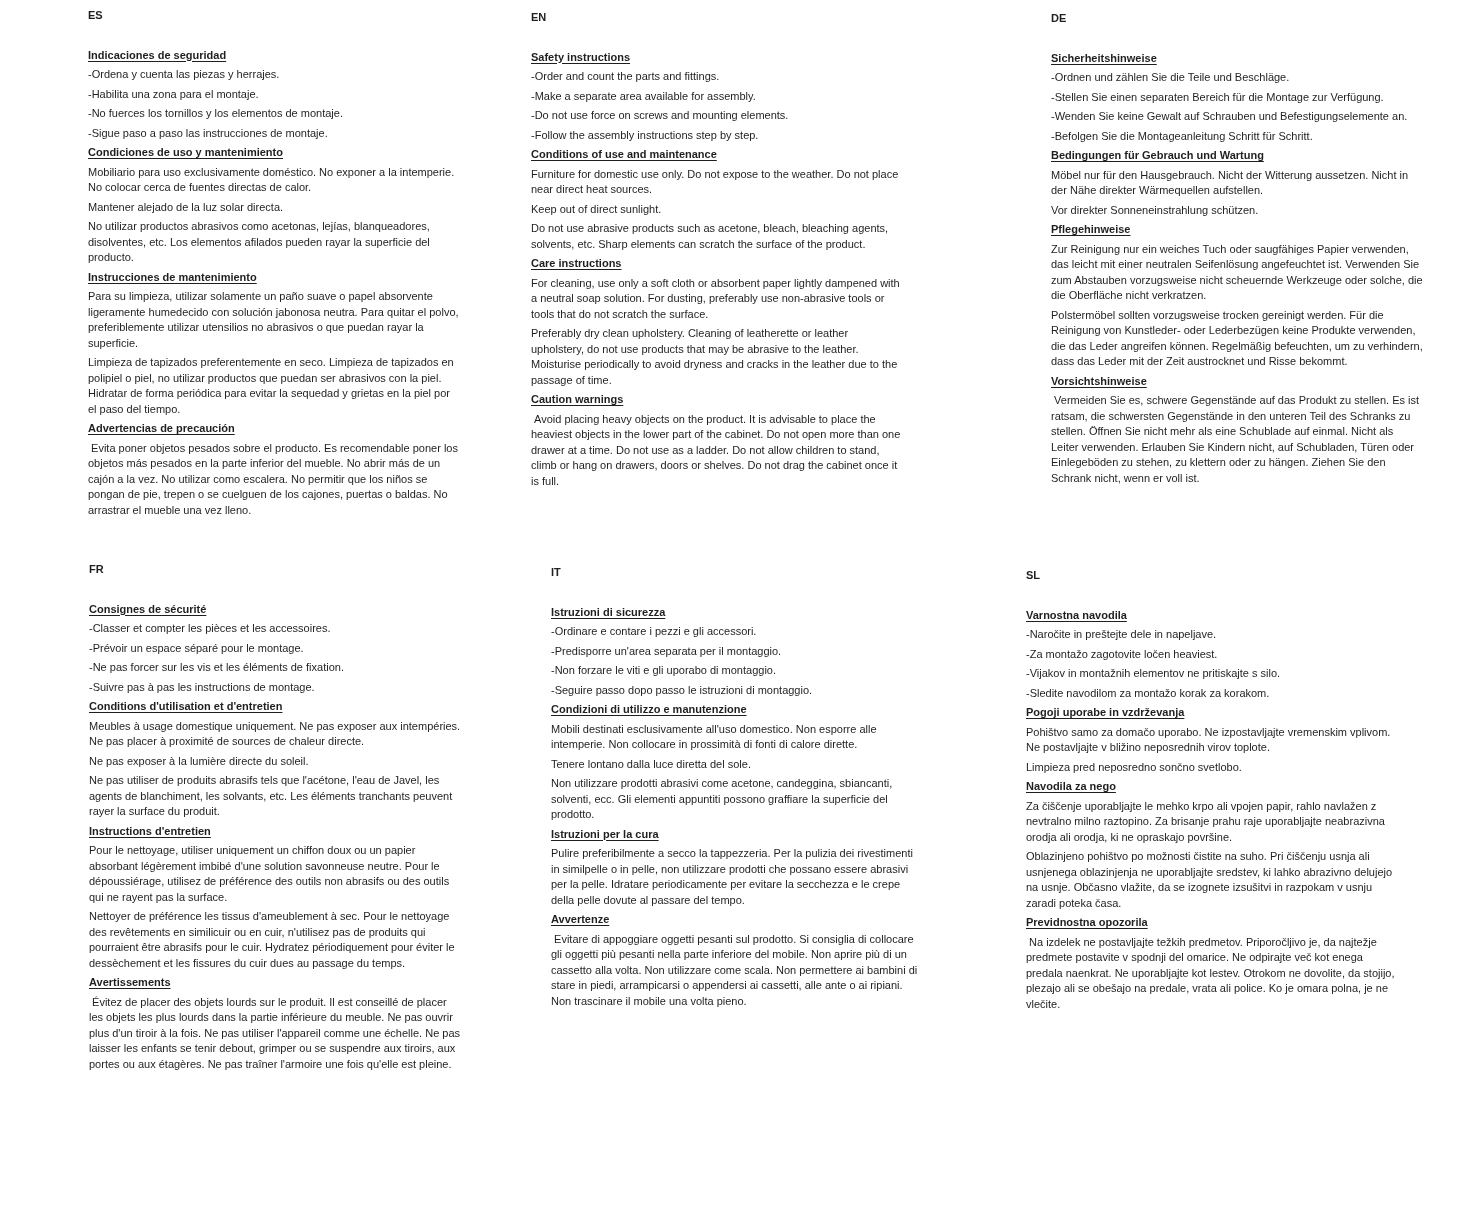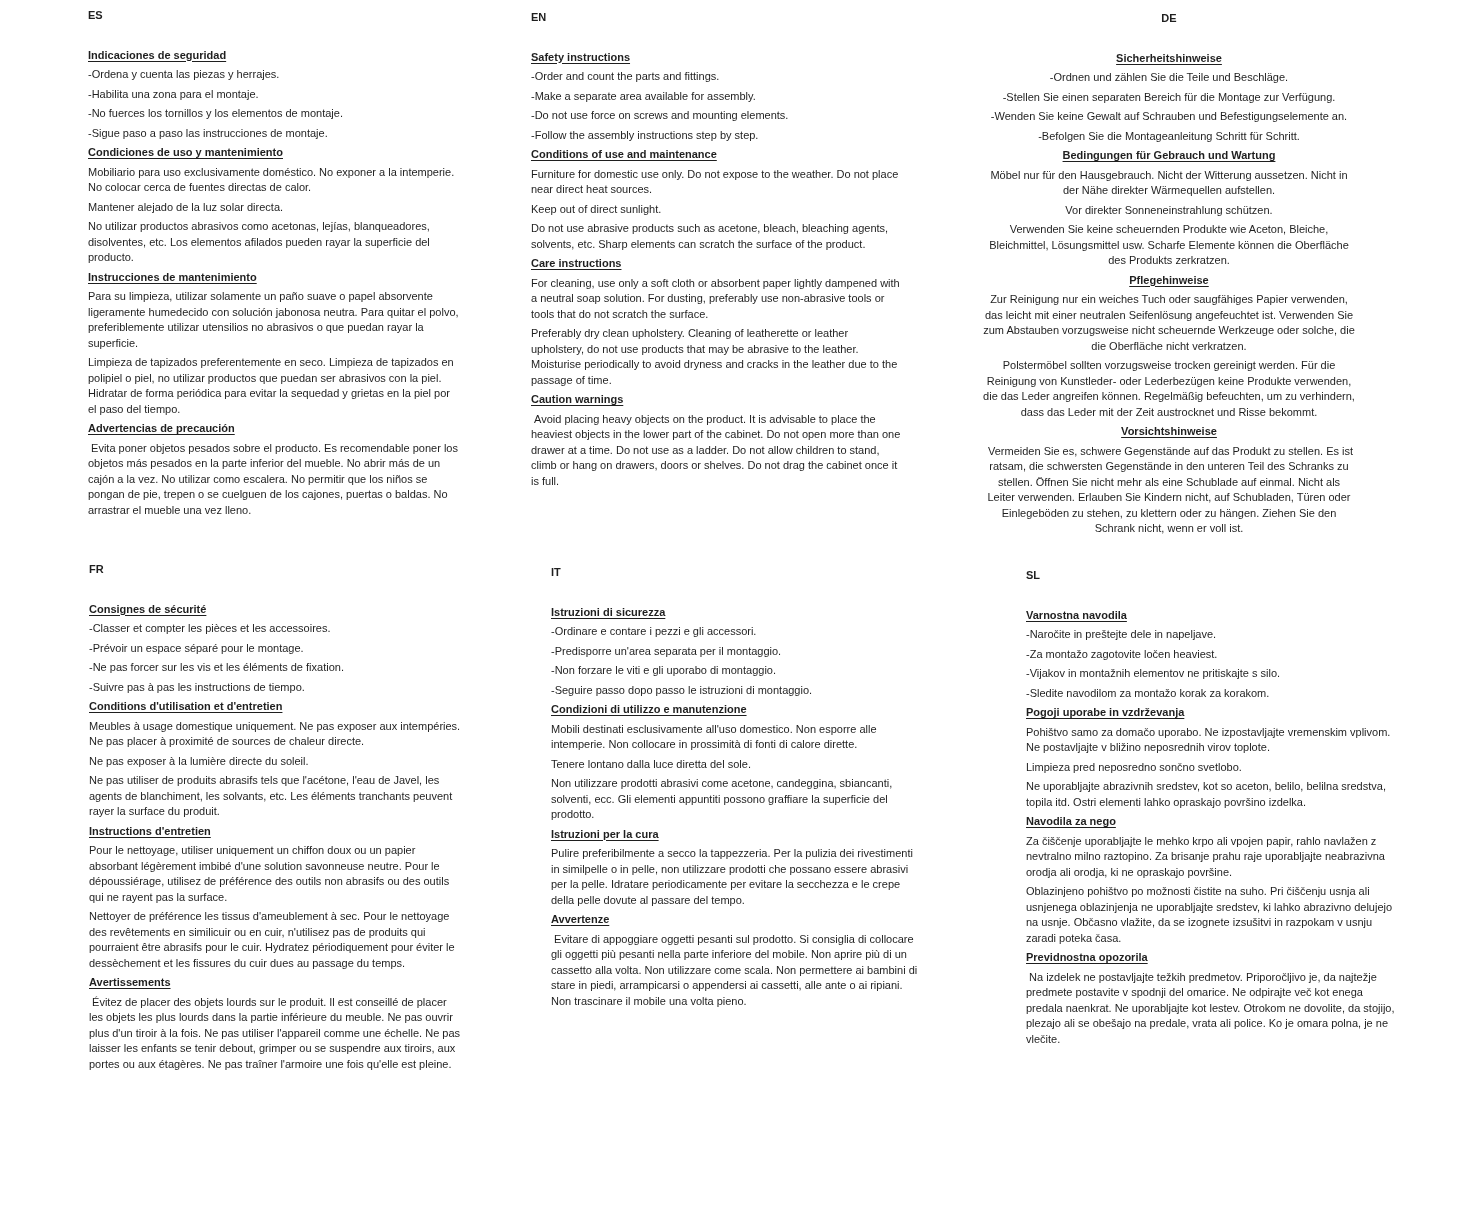--- a/index.html
+++ b/index.html
@@ -17,21 +17,21 @@
   }
   .lang-block {
     position: absolute;
     width: 372px;
     font-size: 11px;
     line-height: 15.5px;
     text-align: left;
   }
   .pos-es { left: 88px;  top: 8px;   }
   .pos-en { left: 531px; top: 10px;  }
-  .pos-de { left: 983px;top: 11px; text-align: center;  }
+  .pos-de { left: 1051px;top: 11px;  }
   .pos-fr { left: 89px;  top: 562px; }
   .pos-it { left: 539px; top: 565px; margin-left: 12px; }
   .pos-sl { left: 1026px;top: 568px; }
   .lang-code {
     font-weight: 700;
     margin: 0 0 24px 0;
   }
   .sec-heading {
     font-weight: 700;
     text-decoration: underline;
@@ -91,37 +91,36 @@
     <div class="lang-code">DE</div>
     <div class="sections">
         <div class="sec-heading">Sicherheitshinweise</div>
         <div class="para">-Ordnen und zählen Sie die Teile und Beschläge.</div>
         <div class="para">-Stellen Sie einen separaten Bereich für die Montage zur Verfügung.</div>
         <div class="para">-Wenden Sie keine Gewalt auf Schrauben und Befestigungselemente an.</div>
         <div class="para">-Befolgen Sie die Montageanleitung Schritt für Schritt.</div>
         <div class="sec-heading">Bedingungen für Gebrauch und Wartung</div>
         <div class="para">Möbel nur für den Hausgebrauch. Nicht der Witterung aussetzen. Nicht in der Nähe direkter Wärmequellen aufstellen.</div>
         <div class="para">Vor direkter Sonneneinstrahlung schützen.</div>
-        <div class="para">Verwenden Sie keine scheuernden Produkte wie Aceton, Bleiche, Bleichmittel, Lösungsmittel usw. Scharfe Elemente können die Oberfläche des Produkts zerkratzen.</div>
         <div class="sec-heading">Pflegehinweise</div>
         <div class="para">Zur Reinigung nur ein weiches Tuch oder saugfähiges Papier verwenden, das leicht mit einer neutralen Seifenlösung angefeuchtet ist. Verwenden Sie zum Abstauben vorzugsweise nicht scheuernde Werkzeuge oder solche, die die Oberfläche nicht verkratzen.</div>
         <div class="para">Polstermöbel sollten vorzugsweise trocken gereinigt werden. Für die Reinigung von Kunstleder- oder Lederbezügen keine Produkte verwenden, die das Leder angreifen können. Regelmäßig befeuchten, um zu verhindern, dass das Leder mit der Zeit austrocknet und Risse bekommt.</div>
         <div class="sec-heading">Vorsichtshinweise</div>
         <div class="para"> Vermeiden Sie es, schwere Gegenstände auf das Produkt zu stellen. Es ist ratsam, die schwersten Gegenstände in den unteren Teil des Schranks zu stellen. Öffnen Sie nicht mehr als eine Schublade auf einmal. Nicht als Leiter verwenden. Erlauben Sie Kindern nicht, auf Schubladen, Türen oder Einlegeböden zu stehen, zu klettern oder zu hängen. Ziehen Sie den Schrank nicht, wenn er voll ist.</div>
       </div>
   </section>
 
   <section class="lang-block pos-fr">
     <div class="lang-code">FR</div>
     <div class="sections">
         <div class="sec-heading">Consignes de sécurité</div>
         <div class="para">-Classer et compter les pièces et les accessoires.</div>
         <div class="para">-Prévoir un espace séparé pour le montage.</div>
         <div class="para">-Ne pas forcer sur les vis et les éléments de fixation.</div>
-        <div class="para">-Suivre pas à pas les instructions de tiempo.</div>
+        <div class="para">-Suivre pas à pas les instructions de montage.</div>
         <div class="sec-heading">Conditions d'utilisation et d'entretien</div>
         <div class="para">Meubles à usage domestique uniquement. Ne pas exposer aux intempéries. Ne pas placer à proximité de sources de chaleur directe.</div>
         <div class="para">Ne pas exposer à la lumière directe du soleil.</div>
         <div class="para">Ne pas utiliser de produits abrasifs tels que l'acétone, l'eau de Javel, les agents de blanchiment, les solvants, etc. Les éléments tranchants peuvent rayer la surface du produit.</div>
         <div class="sec-heading">Instructions d'entretien</div>
         <div class="para">Pour le nettoyage, utiliser uniquement un chiffon doux ou un papier absorbant légèrement imbibé d'une solution savonneuse neutre. Pour le dépoussiérage, utilisez de préférence des outils non abrasifs ou des outils qui ne rayent pas la surface.</div>
         <div class="para">Nettoyer de préférence les tissus d'ameublement à sec. Pour le nettoyage des revêtements en similicuir ou en cuir, n'utilisez pas de produits qui pourraient être abrasifs pour le cuir. Hydratez périodiquement pour éviter le dessèchement et les fissures du cuir dues au passage du temps.</div>
         <div class="sec-heading">Avertissements</div>
         <div class="para"> Évitez de placer des objets lourds sur le produit. Il est conseillé de placer les objets les plus lourds dans la partie inférieure du meuble. Ne pas ouvrir plus d'un tiroir à la fois. Ne pas utiliser l'appareil comme une échelle. Ne pas laisser les enfants se tenir debout, grimper ou se suspendre aux tiroirs, aux portes ou aux étagères. Ne pas traîner l'armoire une fois qu'elle est pleine.</div>
       </div>
@@ -150,21 +149,20 @@
     <div class="lang-code">SL</div>
     <div class="sections">
         <div class="sec-heading">Varnostna navodila</div>
         <div class="para">-Naročite in preštejte dele in napeljave.</div>
         <div class="para">-Za montažo zagotovite ločen heaviest.</div>
         <div class="para">-Vijakov in montažnih elementov ne pritiskajte s silo.</div>
         <div class="para">-Sledite navodilom za montažo korak za korakom.</div>
         <div class="sec-heading">Pogoji uporabe in vzdrževanja</div>
         <div class="para">Pohištvo samo za domačo uporabo. Ne izpostavljajte vremenskim vplivom. Ne postavljajte v bližino neposrednih virov toplote.</div>
         <div class="para">Limpieza pred neposredno sončno svetlobo.</div>
-        <div class="para">Ne uporabljajte abrazivnih sredstev, kot so aceton, belilo, belilna sredstva, topila itd. Ostri elementi lahko opraskajo površino izdelka.</div>
         <div class="sec-heading">Navodila za nego</div>
         <div class="para">Za čiščenje uporabljajte le mehko krpo ali vpojen papir, rahlo navlažen z nevtralno milno raztopino. Za brisanje prahu raje uporabljajte neabrazivna orodja ali orodja, ki ne opraskajo površine.</div>
         <div class="para">Oblazinjeno pohištvo po možnosti čistite na suho. Pri čiščenju usnja ali usnjenega oblazinjenja ne uporabljajte sredstev, ki lahko abrazivno delujejo na usnje. Občasno vlažite, da se izognete izsušitvi in razpokam v usnju zaradi poteka časa.</div>
         <div class="sec-heading">Previdnostna opozorila</div>
         <div class="para"> Na izdelek ne postavljajte težkih predmetov. Priporočljivo je, da najtežje predmete postavite v spodnji del omarice. Ne odpirajte več kot enega predala naenkrat. Ne uporabljajte kot lestev. Otrokom ne dovolite, da stojijo, plezajo ali se obešajo na predale, vrata ali police. Ko je omara polna, je ne vlečite.</div>
       </div>
   </section>
 </div>
 
 </body></html>

